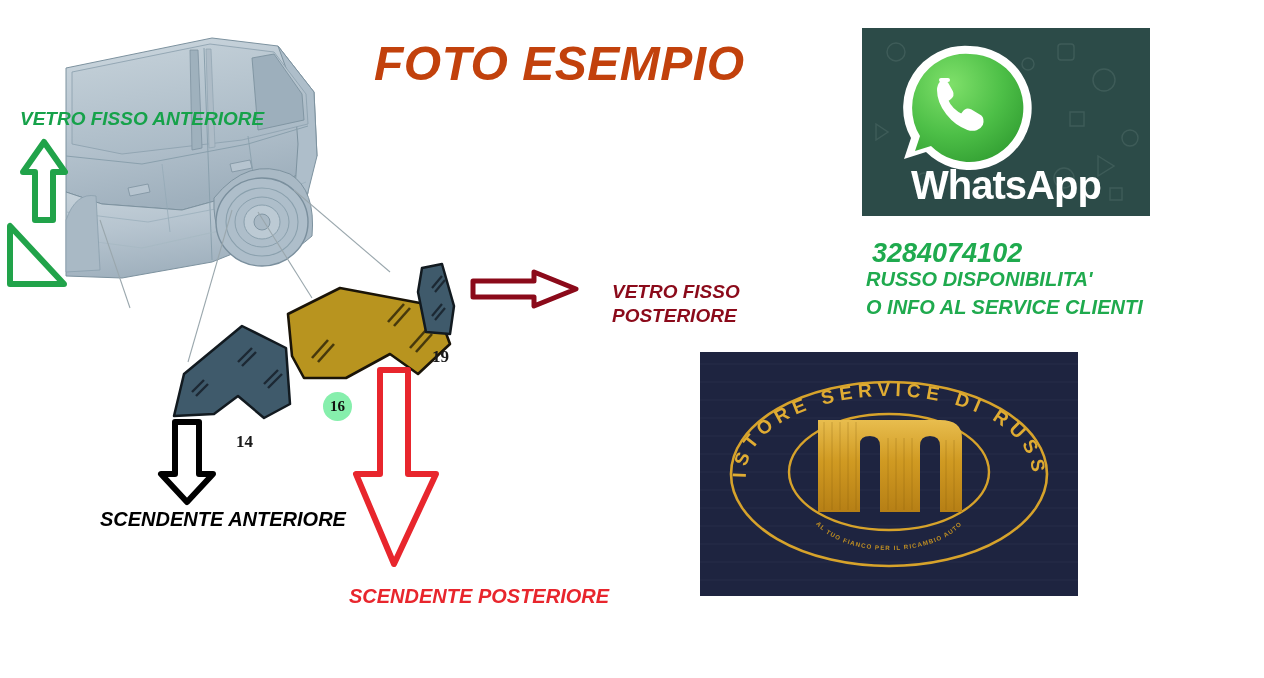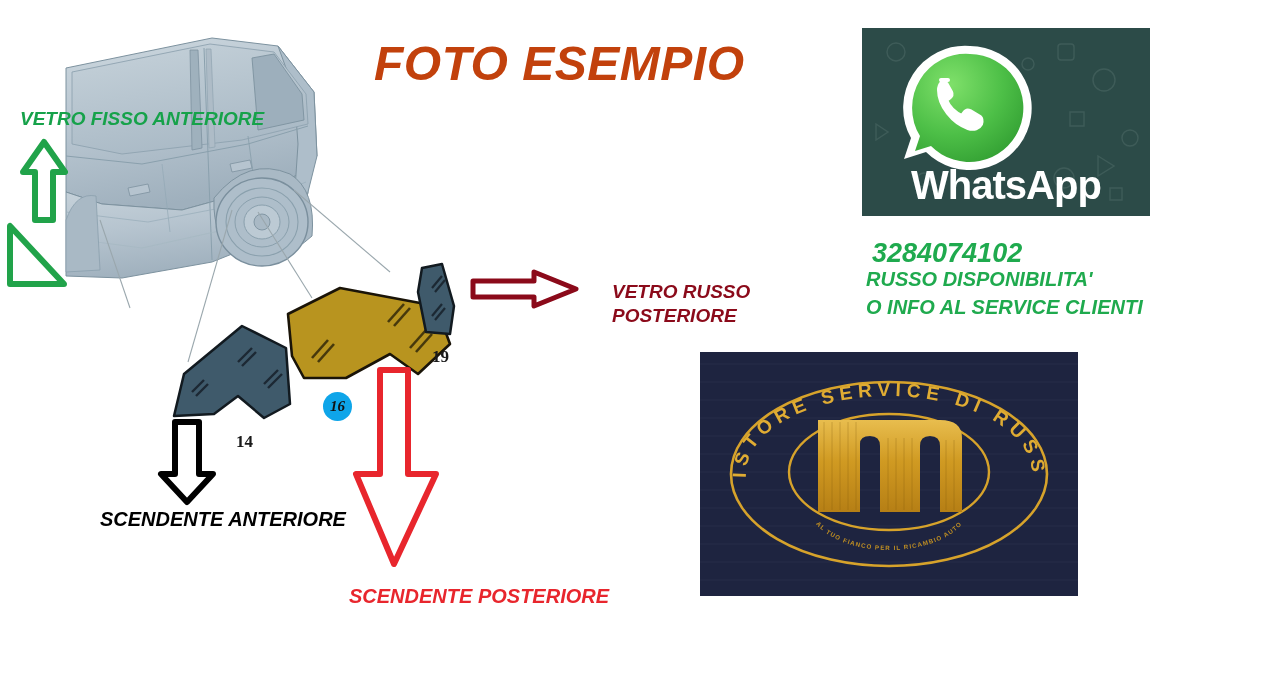--- a/index.html
+++ b/index.html
@@ -59,27 +59,26 @@
     font-size: 17px;
     color: #1a1a1a;
   }
   #num-14 { left: 236px; top: 432px; }
   #num-17 { left: 379px; top: 396px; }
   #num-18 { left: 432px; top: 347px; }
   #badge-16 {
     left: 323px; top: 392px;
     width: 29px; height: 29px;
     border-radius: 50%;
-    background: #0ea5e9;
+    background: #86efac;
     display: flex; align-items: center; justify-content: center;
     font-family: "Liberation Serif", serif;
     font-weight: bold;
     font-size: 15px;
     color: #111111;
-    font-style: italic;
   }
 
   
   #darkred-arrow { left: 470px; top: 268px; }
   #lbl-vetro-fisso-post {
     left: 612px; top: 280px;
     font-size: 19px;
     font-weight: bold;
     font-style: italic;
     color: #8b0a1a;
@@ -298,21 +297,21 @@
   <svg width="106" height="204" viewBox="0 0 106 204">
     <path d="M28,4 L56,4 L56,108 L84,108 L42,198 L4,108 L28,108 Z" fill="#ffffff" stroke="#e8262d" stroke-width="6" stroke-linejoin="round"></path>
   </svg>
 </div>
 
 <div class="abs" id="foto-esempio">FOTO ESEMPIO</div>
 
 <div class="abs" id="lbl-vetro-fisso-ant">VETRO FISSO ANTERIORE</div>
 
 <div class="abs" id="lbl-vetro-fisso-post">
-  <div>VETRO RUSSO</div>
+  <div>VETRO FISSO</div>
   <div>POSTERIORE</div>
 </div>
 
 <div class="abs" id="lbl-scendente-ant">SCENDENTE ANTERIORE</div>
 
 <div class="abs" id="lbl-scendente-post">SCENDENTE POSTERIORE</div>
 
 <div class="abs" id="whatsapp-card">
   <svg width="288" height="188" viewBox="0 0 288 188" style="position:absolute;left:0;top:0;">
     <defs>

